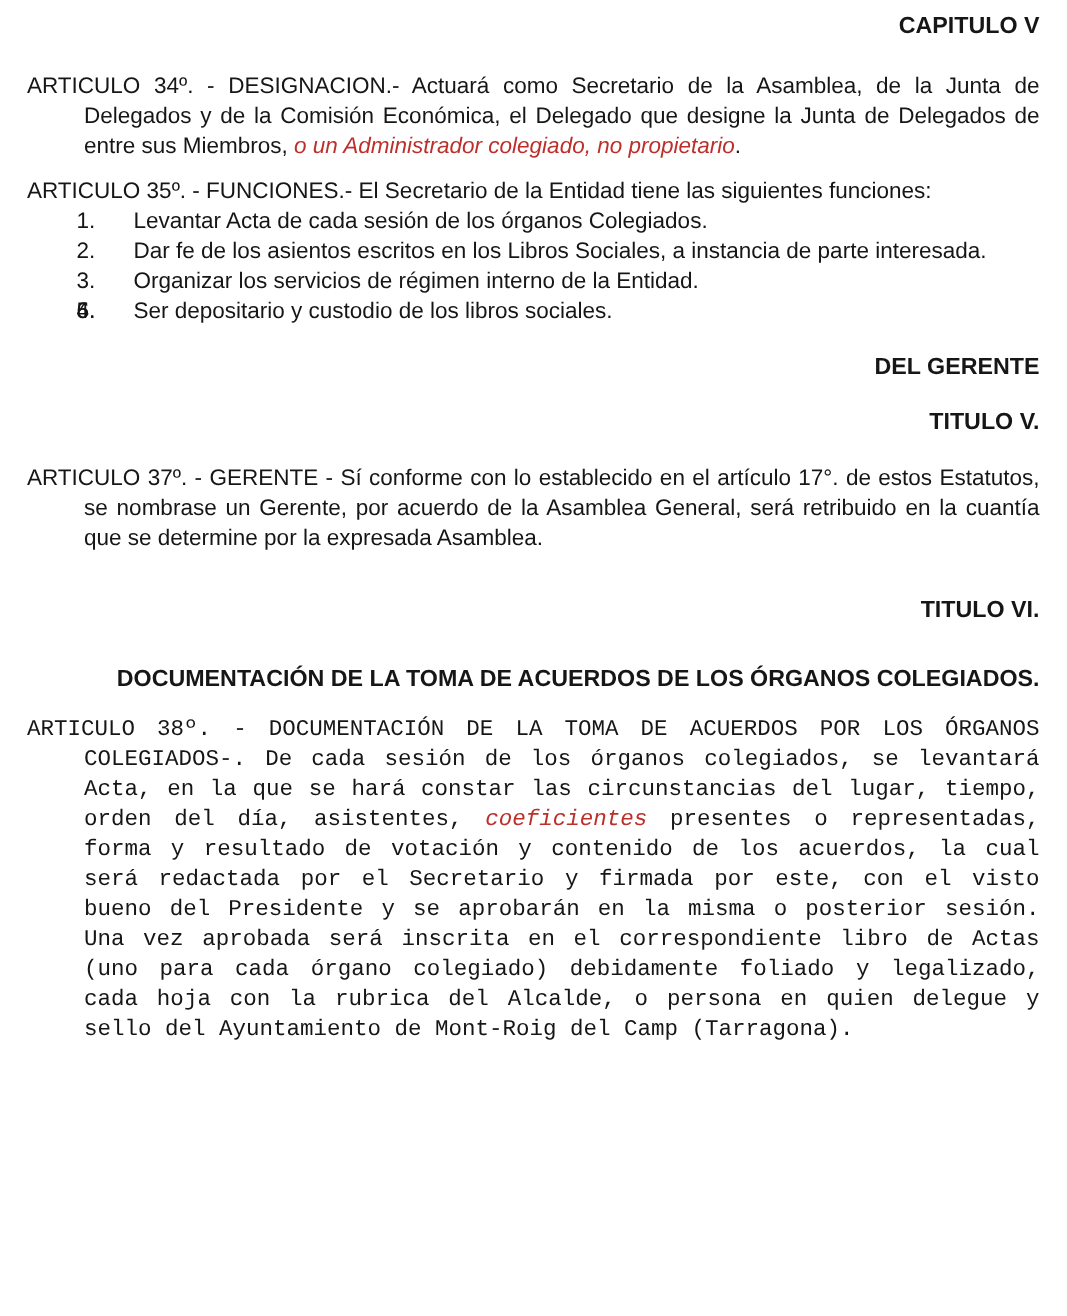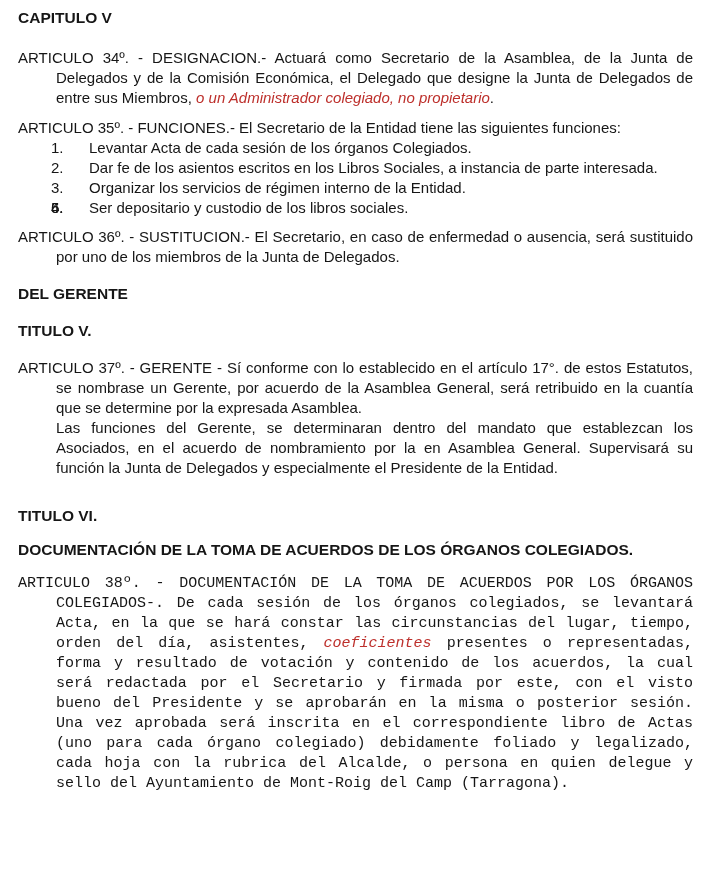--- a/index.html
+++ b/index.html
@@ -21,21 +21,21 @@
     width: 711px;
     height: 877px;
     padding: 8px 18px 0 18px;
     background: var(--paper, #ffffff);
   }
   .h {
     margin: 0;
     font-size: 15.5px;
     line-height: 20px;
     font-weight: 700;
-    text-align: left;
+    text-align: right;
   }
   .para {
     margin: 0;
     text-align: justify;
   }
   .hang {
     padding-left: 38px;
     text-indent: -38px;
   }
   .cont {
@@ -58,21 +58,21 @@
   }
   
   .mt-sec  { margin-top: 16px; }
   .mt-a34  { margin-top: 20px; }
   .mt-a35  { margin-top: 10px; }
   .mt-a36  { margin-top: 9px;  }
   .mt-t5   { margin-top: 17px; }
   .mt-ger  { margin-top: 17px; }
   .mt-a37  { margin-top: 17px; }
   .mt-t6   { margin-top: 28px; }
-  .mt-doc  { margin-top: 14px; }
+  .mt-doc  { margin-top: 26px; }
   .mt-a38  { margin-top: 14px; font-family: Liberation Mono, monospace; }
 </style>
 </head>
 <body>
 
 <div class="page">
 
   <h1 class="h">CAPITULO V</h1>
 
 
@@ -82,28 +82,26 @@
 
   <div>
     <div class="li"><span class="num">1.</span><span>Levantar Acta de cada sesión de los órganos Colegiados.</span></div>
     <div class="li"><span class="num">2.</span><span>Dar fe de los asientos escritos en los Libros Sociales, a instancia de parte interesada.</span></div>
     <div class="li"><span class="num">3.</span><span>Organizar los servicios de régimen interno de la Entidad.</span></div>
     <div class="li"><span class="num">4.</span></div>
     <div class="li"><span class="num">5.</span></div>
     <div class="li"><span class="num">6.</span><span>Ser depositario y custodio de los libros sociales.</span></div>
   </div>
 
-  <p class="para hang mt-a36">ARTICULO 36º. - SUSTITUCION.- El Secretario, en caso de enfermedad o ausencia, será sustituido por uno de los miembros de la Junta de Delegados.</p>
 
   <h2 class="h mt-ger">DEL GERENTE</h2>
 
   <h2 class="h mt-t5">TITULO V.</h2>
 
   <p class="para hang mt-a37">ARTICULO 37º. - GERENTE - Sí conforme con lo establecido en el artículo 17°. de estos Estatutos, se nombrase un Gerente, por acuerdo de la Asamblea General, será retribuido en la cuantía que se determine por la expresada Asamblea.</p>
-  <p class="para cont">Las funciones del Gerente, se determinaran dentro del mandato que establezcan los Asociados, en el acuerdo de nombramiento por la en Asamblea General. Supervisará su función la Junta de Delegados y especialmente el Presidente de la Entidad.</p>
 
   <h2 class="h mt-t6">TITULO VI.</h2>
 
   <h2 class="h mt-doc">DOCUMENTACIÓN DE LA TOMA DE ACUERDOS DE LOS ÓRGANOS COLEGIADOS.</h2>
 
   <p class="para hang mt-a38"><span>ARTICULO 38º. - DOCUMENTACIÓN DE LA TOMA DE ACUERDOS POR LOS ÓRGANOS COLEGIADOS-. De cada sesión de los órganos colegiados, se levantará Acta, en la que se hará constar las circunstancias del lugar, tiempo, orden del día, asistentes, </span><span class="red">coeficientes</span><span> presentes o representadas, forma y resultado de votación y contenido de los acuerdos, la cual será redactada por el Secretario y firmada por este, con el visto bueno del Presidente y se aprobarán en la misma o posterior sesión. Una vez aprobada será inscrita en el correspondiente libro de Actas (uno para cada órgano colegiado) debidamente foliado y legalizado, cada hoja con la rubrica del Alcalde, o persona en quien delegue y sello del Ayuntamiento de Mont-Roig del Camp (Tarragona).</span></p>
 
 </div>
 
 </body></html>

